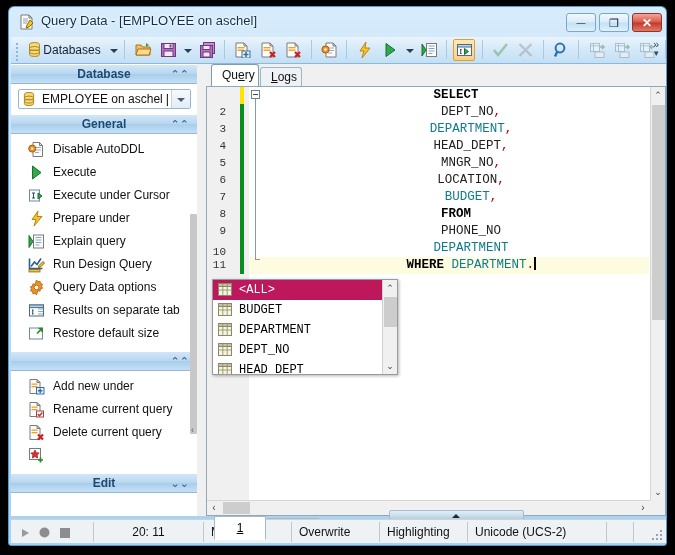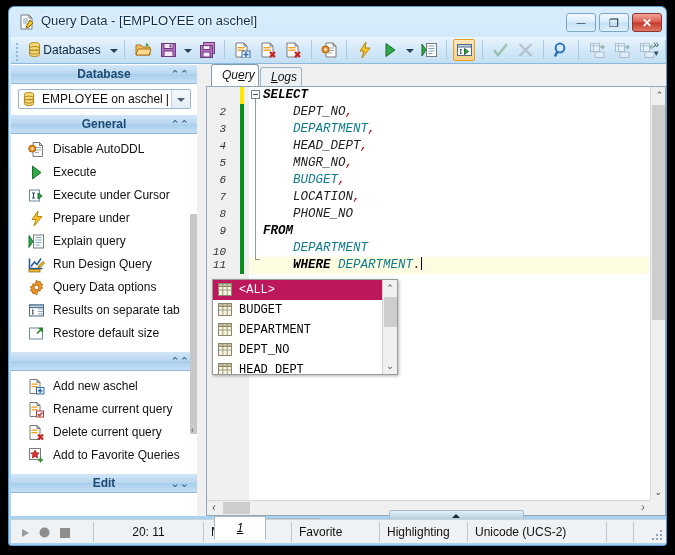--- a/index.html
+++ b/index.html
@@ -88,21 +88,21 @@
               border-top:4px solid #46607a;}
   #sb-right-track{position:absolute;left:179px;top:150px;width:7px;height:220px;
                   background:#c8c8c8;border-radius:1px;}
   #sb-collapse{position:absolute;left:180px;top:360px;width:6px;height:12px;
                font-size:9px;color:#555;line-height:12px;}
 
   
   #splitter{position:absolute;left:186px;top:0;width:9px;height:100%;background:#f0f0f0;}
 
   
-  #editorpanel{position:absolute;left:195px;top:0;right:0;bottom:0;background:#f0f0f0;font-style:italic;}
+  #editorpanel{position:absolute;left:195px;top:0;right:0;bottom:0;background:#f0f0f0;}
   #tabstrip{position:absolute;left:0;top:0;width:100%;height:22px;}
   .tab{position:absolute;top:3px;height:19px;line-height:18px;padding:0 10px;
        font-size:12px;color:#111;background:#eef2f5;
        border:1px solid #9fb4c4;border-bottom:none;border-radius:3px 3px 0 0;
        box-sizing:border-box;cursor:default;}
   .tab.active{top:0;height:22px;line-height:21px;background:#fff;
               border-color:#7d9db3;z-index:2;}
   .tab u{text-decoration:underline;}
 
   #editorbox{position:absolute;left:0;top:22px;right:0;bottom:0;background:#fff;
@@ -114,21 +114,21 @@
   #chbar-y{position:absolute;left:33px;top:0;width:4px;height:17px;background:#ffe500;}
   #chbar-g{position:absolute;left:33px;top:17px;width:4px;height:170px;background:#0a8f1e;}
   #foldbox{position:absolute;left:44px;top:3px;width:9px;height:9px;
            border:1px solid #6f7f8f;background:#fff;box-sizing:border-box;}
   #foldbox:after{content:"";position:absolute;left:1px;top:3px;width:5px;height:1px;background:#3a4a5a;}
   #foldline{position:absolute;left:48px;top:12px;width:1px;height:160px;background:#8899a8;}
   #foldend{position:absolute;left:48px;top:172px;width:5px;height:1px;background:#8899a8;}
 
   #code{position:absolute;left:54px;top:0;right:16px;top:0;bottom:0;overflow:hidden;
         font-family:"Liberation Mono",monospace;font-size:12.5px;line-height:17px;}
-  .cl{position:relative;height:17px;white-space:pre;padding-left:2px;}
+  .cl{position:relative;height:17px;white-space:pre;padding-left:2px;text-align:center;}
   .kw{color:#000;font-weight:bold;}
   .id{color:#0f7b8f;}
   .pl{color:#202020;}
   .pn{color:#b00000;}
   #curline{position:absolute;left:42px;right:16px;height:17px;background:#fdfbe0;z-index:0;}
   #caret{display:inline-block;width:1.5px;height:13px;background:#000;
          vertical-align:-2px;margin-left:0px;}
 
   
   #vscroll{position:absolute;right:0;top:0;width:15px;bottom:15px;background:#f0f0f0;
@@ -514,21 +514,21 @@
           <span class="ic">
             <svg width="17" height="17" viewBox="0 0 17 17">
               <path d="M2 1.5h7l3 3v11H2z" fill="#fdfdfd" stroke="#7a7a7a"></path>
               <path d="M9 1.5l3 3H9z" fill="#dfe6ec" stroke="#7a7a7a"></path>
               <rect x="3.5" y="5.5" width="6" height="1.3" fill="#f0a21e"></rect>
               <rect x="3.5" y="8" width="6" height="1.3" fill="#f0a21e"></rect>
               <rect x="8.5" y="9.5" width="7.5" height="6.5" fill="#e8f1fa" stroke="#3a6ea5"></rect>
               <path d="M12.2 10.6v4.3M10 12.7h4.4" stroke="#3a6ea5" stroke-width="1.5"></path>
             </svg>
           </span>
-          <span>Add new aschel</span>
+          <span>Add new under</span>
         </div>
 
         <div class="item">
           <span class="ic">
             <svg width="17" height="17" viewBox="0 0 17 17">
               <path d="M2 1.5h7l3 3v11H2z" fill="#fdfdfd" stroke="#7a7a7a"></path>
               <path d="M9 1.5l3 3H9z" fill="#dfe6ec" stroke="#7a7a7a"></path>
               <rect x="3.5" y="5.5" width="6" height="1.3" fill="#f0a21e"></rect>
               <rect x="3.5" y="8" width="6" height="1.3" fill="#f0a21e"></rect>
               <rect x="8.5" y="10" width="7" height="6" fill="#fff" stroke="#b04040"></rect>
@@ -553,21 +553,20 @@
 
 
         <div class="item">
           <span class="ic">
             <svg width="17" height="17" viewBox="0 0 17 17">
               <rect x="1.5" y="1.5" width="11" height="11" fill="#fdfdfd" stroke="#7a7a7a"></rect>
               <path d="M7 3l1.3 2.7 2.9.4-2.1 2 .5 2.9L7 9.6 4.4 11l.5-2.9-2.1-2 2.9-.4z" fill="#e03030" stroke="#901818" stroke-width="0.7"></path>
               <path d="M12.5 10.5v5M10 13h5" stroke="#2a8a2a" stroke-width="1.7"></path>
             </svg>
           </span>
-          <span>Add to Favorite Queries</span>
         </div>
       </div>
 
       <div class="sechead">
         <span class="t">Edit</span>
         <span class="chev">⌄⌄</span>
       </div>
 
       <div id="sb-right-track"></div>
       <div id="sb-collapse">‹</div>
@@ -609,24 +608,24 @@
         <div id="foldbox"></div>
         <div id="foldline"></div>
         <div id="foldend"></div>
 
         <div id="code">
           <div class="cl"><span class="kw">SELECT</span></div>
           <div class="cl"><span class="pl">    DEPT_NO</span><span class="pn">,</span></div>
           <div class="cl"><span class="id">    DEPARTMENT</span><span class="pn">,</span></div>
           <div class="cl"><span class="pl">    HEAD_DEPT</span><span class="pn">,</span></div>
           <div class="cl"><span class="pl">    MNGR_NO</span><span class="pn">,</span></div>
+          <div class="cl"><span class="pl">    LOCATION</span><span class="pn">,</span></div>
           <div class="cl"><span class="id">    BUDGET</span><span class="pn">,</span></div>
-          <div class="cl"><span class="pl">    LOCATION</span><span class="pn">,</span></div>
+          <div class="cl"><span class="kw">FROM</span></div>
           <div class="cl"><span class="pl">    PHONE_NO</span></div>
-          <div class="cl"><span class="kw">FROM</span></div>
           <div class="cl"><span class="id">    DEPARTMENT</span></div>
           <div class="cl"><span class="kw">    WHERE </span><span class="id">DEPARTMENT</span><span class="pn">.</span><span id="caret"></span></div>
         </div>
 
         <div id="vscroll">
           <div class="sbarrow" style="top:0">⌃</div>
           <div id="vthumb"></div>
           <div class="sbarrow" style="bottom:0">⌄</div>
         </div>
 
@@ -724,21 +723,21 @@
           </svg>
       </span>
       <span class="si" style="left:47px">
         <svg width="10" height="10" viewBox="0 0 10 10">
             <rect x="0" y="0" width="10" height="10" fill="#8d8d8d"></rect>
           </svg>
       </span>
     </div>
     <div class="scell" style="left:82px;width:110px;text-align:center;padding-left:0">20:  11</div>
     <div class="scell" style="left:192px;width:88px">Modified</div>
-    <div class="scell" style="left:280px;width:88px">Favorite</div>
+    <div class="scell" style="left:280px;width:88px">Overwrite</div>
     <div class="scell" style="left:368px;width:88px">Highlighting</div>
     <div class="scell" style="left:456px;width:139px">Unicode (UCS-2)</div>
     <div class="scell" style="left:595px;width:27px"></div>
     <div class="scell" style="left:622px;width:33px"></div>
     <div id="sc-grip">
       <b style="left:10px;top:2px"></b>
         <b style="left:6px;top:6px"></b>
         <b style="left:10px;top:6px"></b>
       <b style="left:2px;top:10px"></b>
         <b style="left:6px;top:10px"></b>

